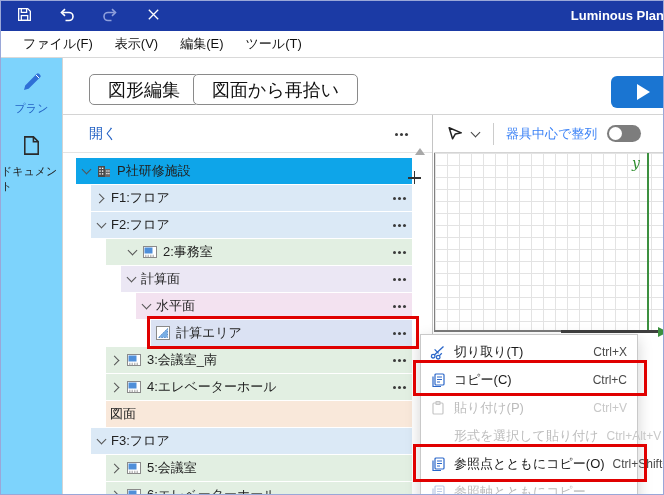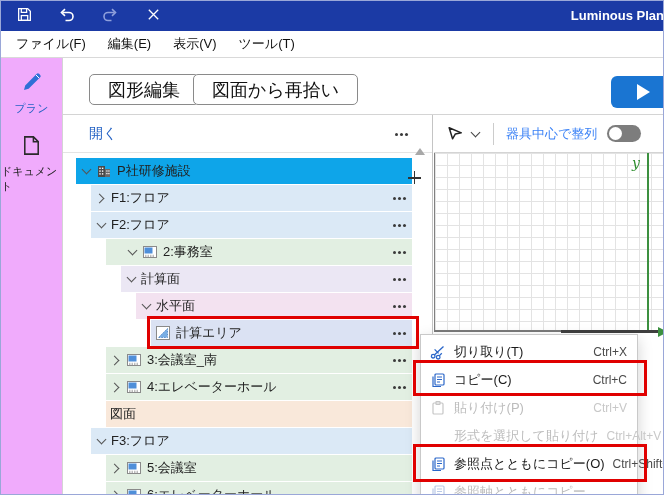--- a/index.html
+++ b/index.html
@@ -6,25 +6,25 @@
   html,body { width:664px; height:495px; }
   body { font-family:"Liberation Sans","DejaVu Sans",sans-serif; font-size:13px; color:#1a1a1a; }
   .app { position:relative; width:664px; height:495px; background:#fff; overflow:hidden; border:1px solid #9aa7d8; }
 
   
   .titlebar { position:absolute; left:0; top:0; width:664px; height:30px; display:flex; align-items:center; padding-left:10px;gap:13px; }
   .titlebar .tb-btn { width:26px; height:24px; display:flex; align-items:center; justify-content:center; margin-right:4px; }
   .titlebar .title { position:absolute; right:1px; top:7px; color:#fff; font-weight:bold; font-size:13px; white-space:nowrap; }
 
   
-  .menubar { position:absolute; left:0; top:30px; width:664px; height:27px; background:#fff; border-bottom:1px solid #d9d9d9; display:flex; align-items:center; padding-left:5px; gap:2px; }
+  .menubar { position:absolute; left:0; top:30px; width:664px; height:27px; background:#fff; border-bottom:1px solid #d9d9d9; display:flex; align-items:center; padding-left:12px; gap:2px; }
   .menubar .mitem { padding:3px 10px; font-size:13px; color:#111; }
 
   
-  .rail { position:absolute; left:0; top:57px; width:62px; height:438px; background:#f0abfc; border-right:1px solid #d4d4d4; }
+  .rail { position:absolute; left:0; top:57px; width:62px; height:438px; background:#7dd3fc; border-right:1px solid #d4d4d4; }
   .rail .rail-item { width:100%; display:flex; flex-direction:column; align-items:center; }
   .rail .rail-item.plan { margin-top:12px; }
   .rail .rail-item.doc { margin-top:18px; }
   .rail .rail-label { font-size:11px; margin-top:4px; }
   .rail .plan .rail-label { color:#2462c4; }
   .rail .doc .rail-label { color:#222; }
 
   
   .toolbar { position:absolute; left:62px; top:57px; width:602px; height:57px; background:#fff; border-bottom:1px solid #d4d4d4; }
   .tool-btn { position:absolute; top:16px; height:31px; display:inline-flex; align-items:center; padding:0 18px; border:1px solid #8a8a8a; border-radius:5px; background:#fff; font-size:18px; color:#111; }
@@ -127,22 +127,22 @@
         <svg width="15" height="15" viewBox="0 0 16 16" stroke="#fff" stroke-width="1.4">
           <path d="M3 3l10 10M13 3L3 13"></path>
         </svg>
       </span>
     </div>
     <span class="title">Luminous Plan</span>
   </div>
 
   <div class="menubar">
     <span class="mitem">ファイル(F)</span>
+    <span class="mitem">表示(V)</span>
     <span class="mitem">編集(E)</span>
-    <span class="mitem">表示(V)</span>
     <span class="mitem">ツール(T)</span>
   </div>
 
   <div class="rail">
     <div class="rail-item plan">
       <span>
         <svg width="24" height="24" viewBox="0 0 24 24">
             <path d="M4 20l1.2-4.6L16.8 3.8a1.6 1.6 0 0 1 2.3 0l1.1 1.1a1.6 1.6 0 0 1 0 2.3L8.6 18.8z" fill="#2f6fd6"></path>
             <path d="M16 5l3 3" stroke="#fff" stroke-width="1"></path>
           </svg>

